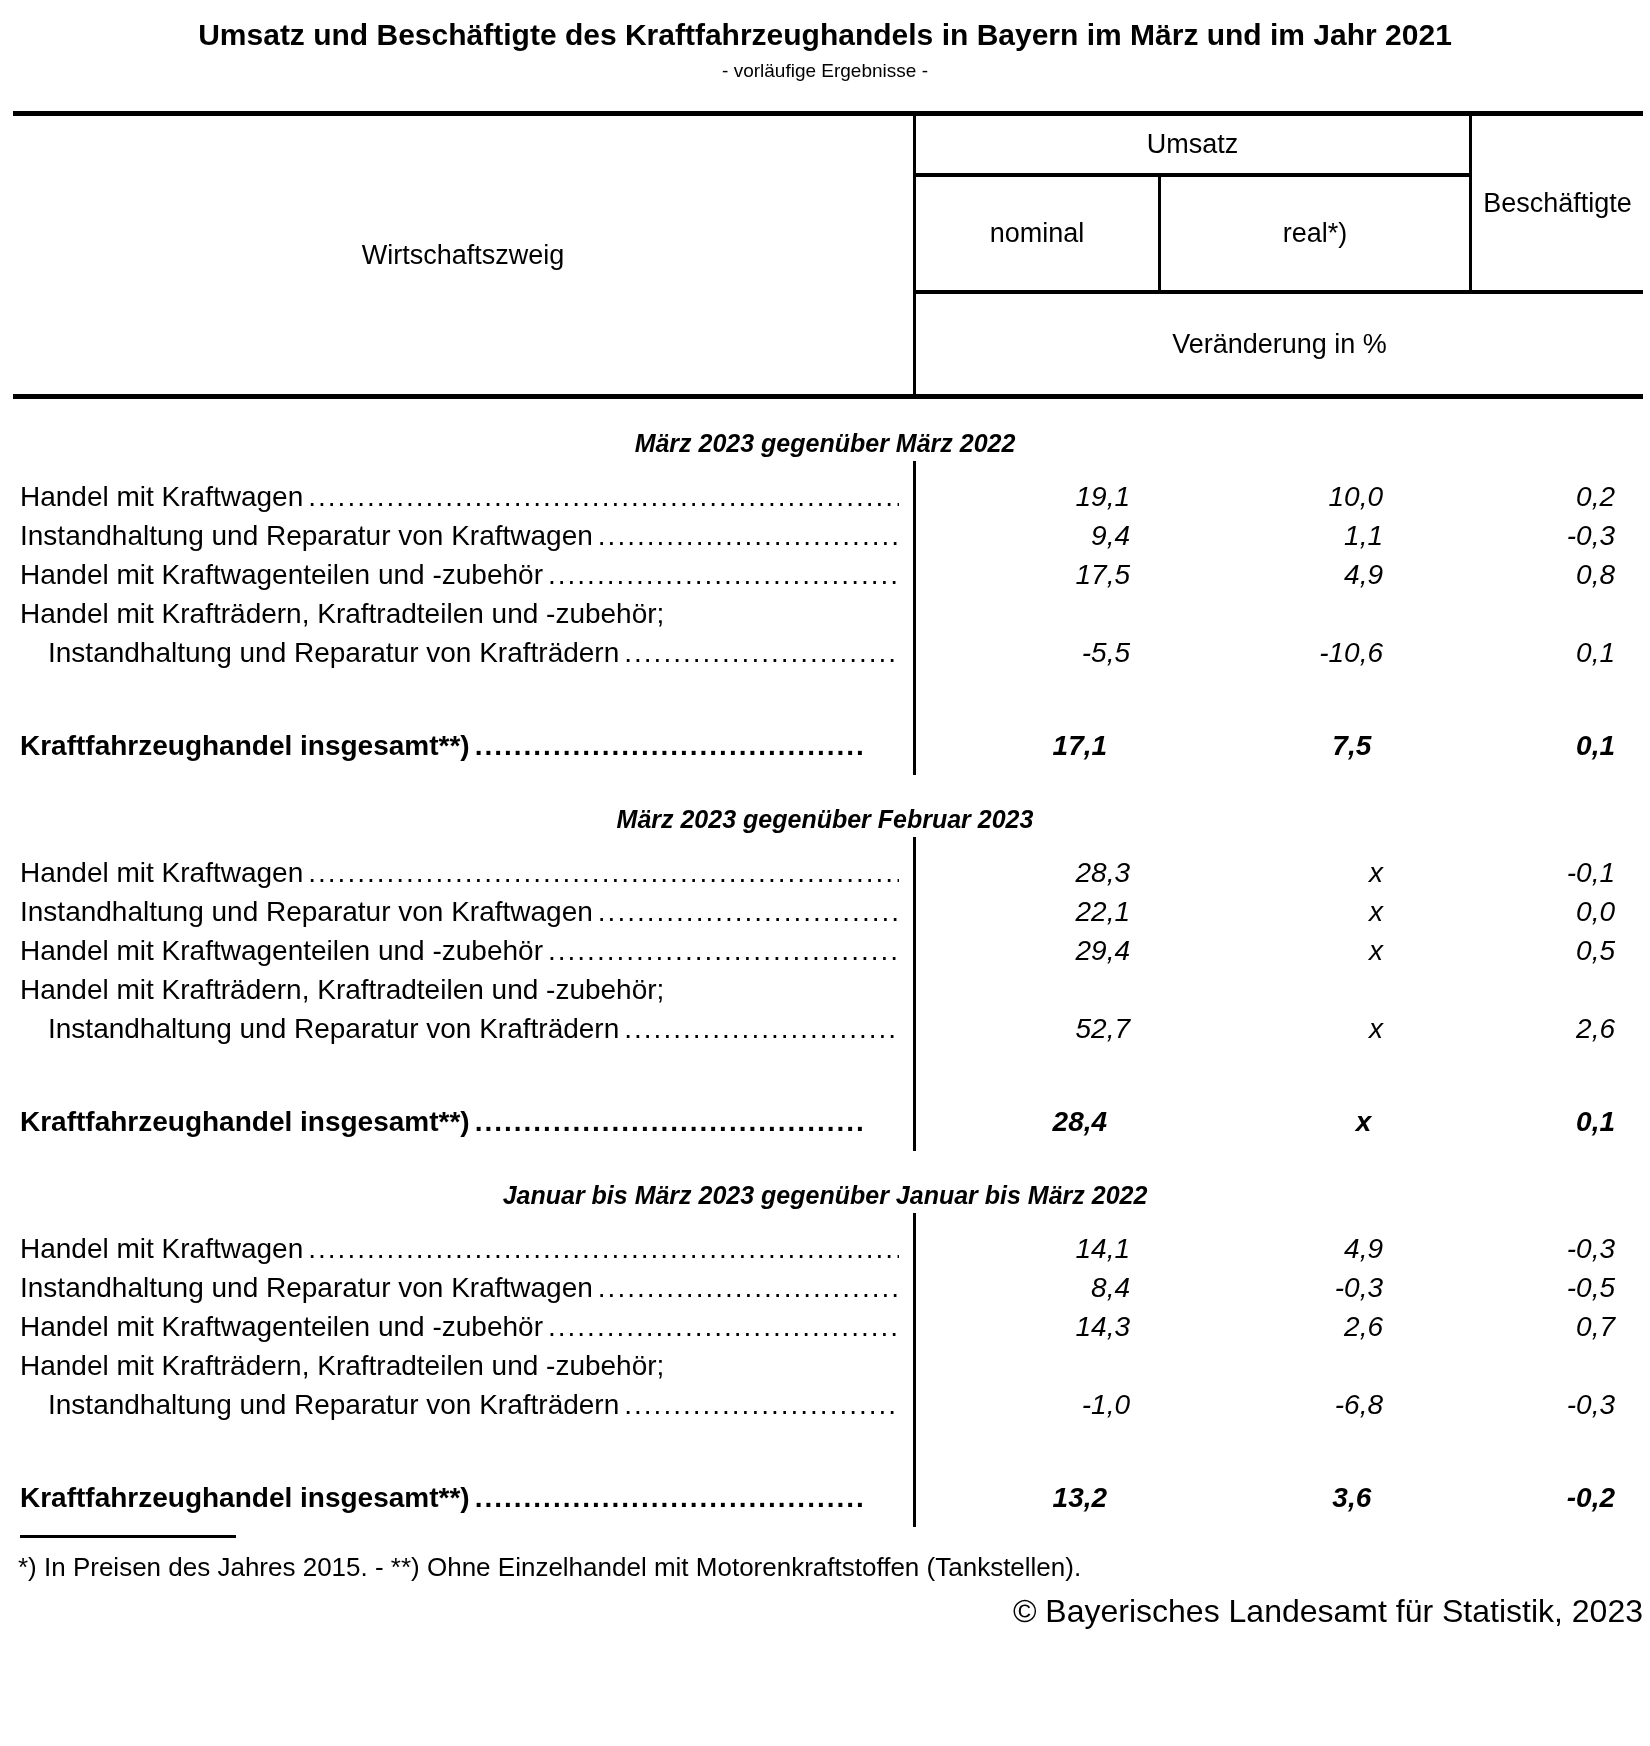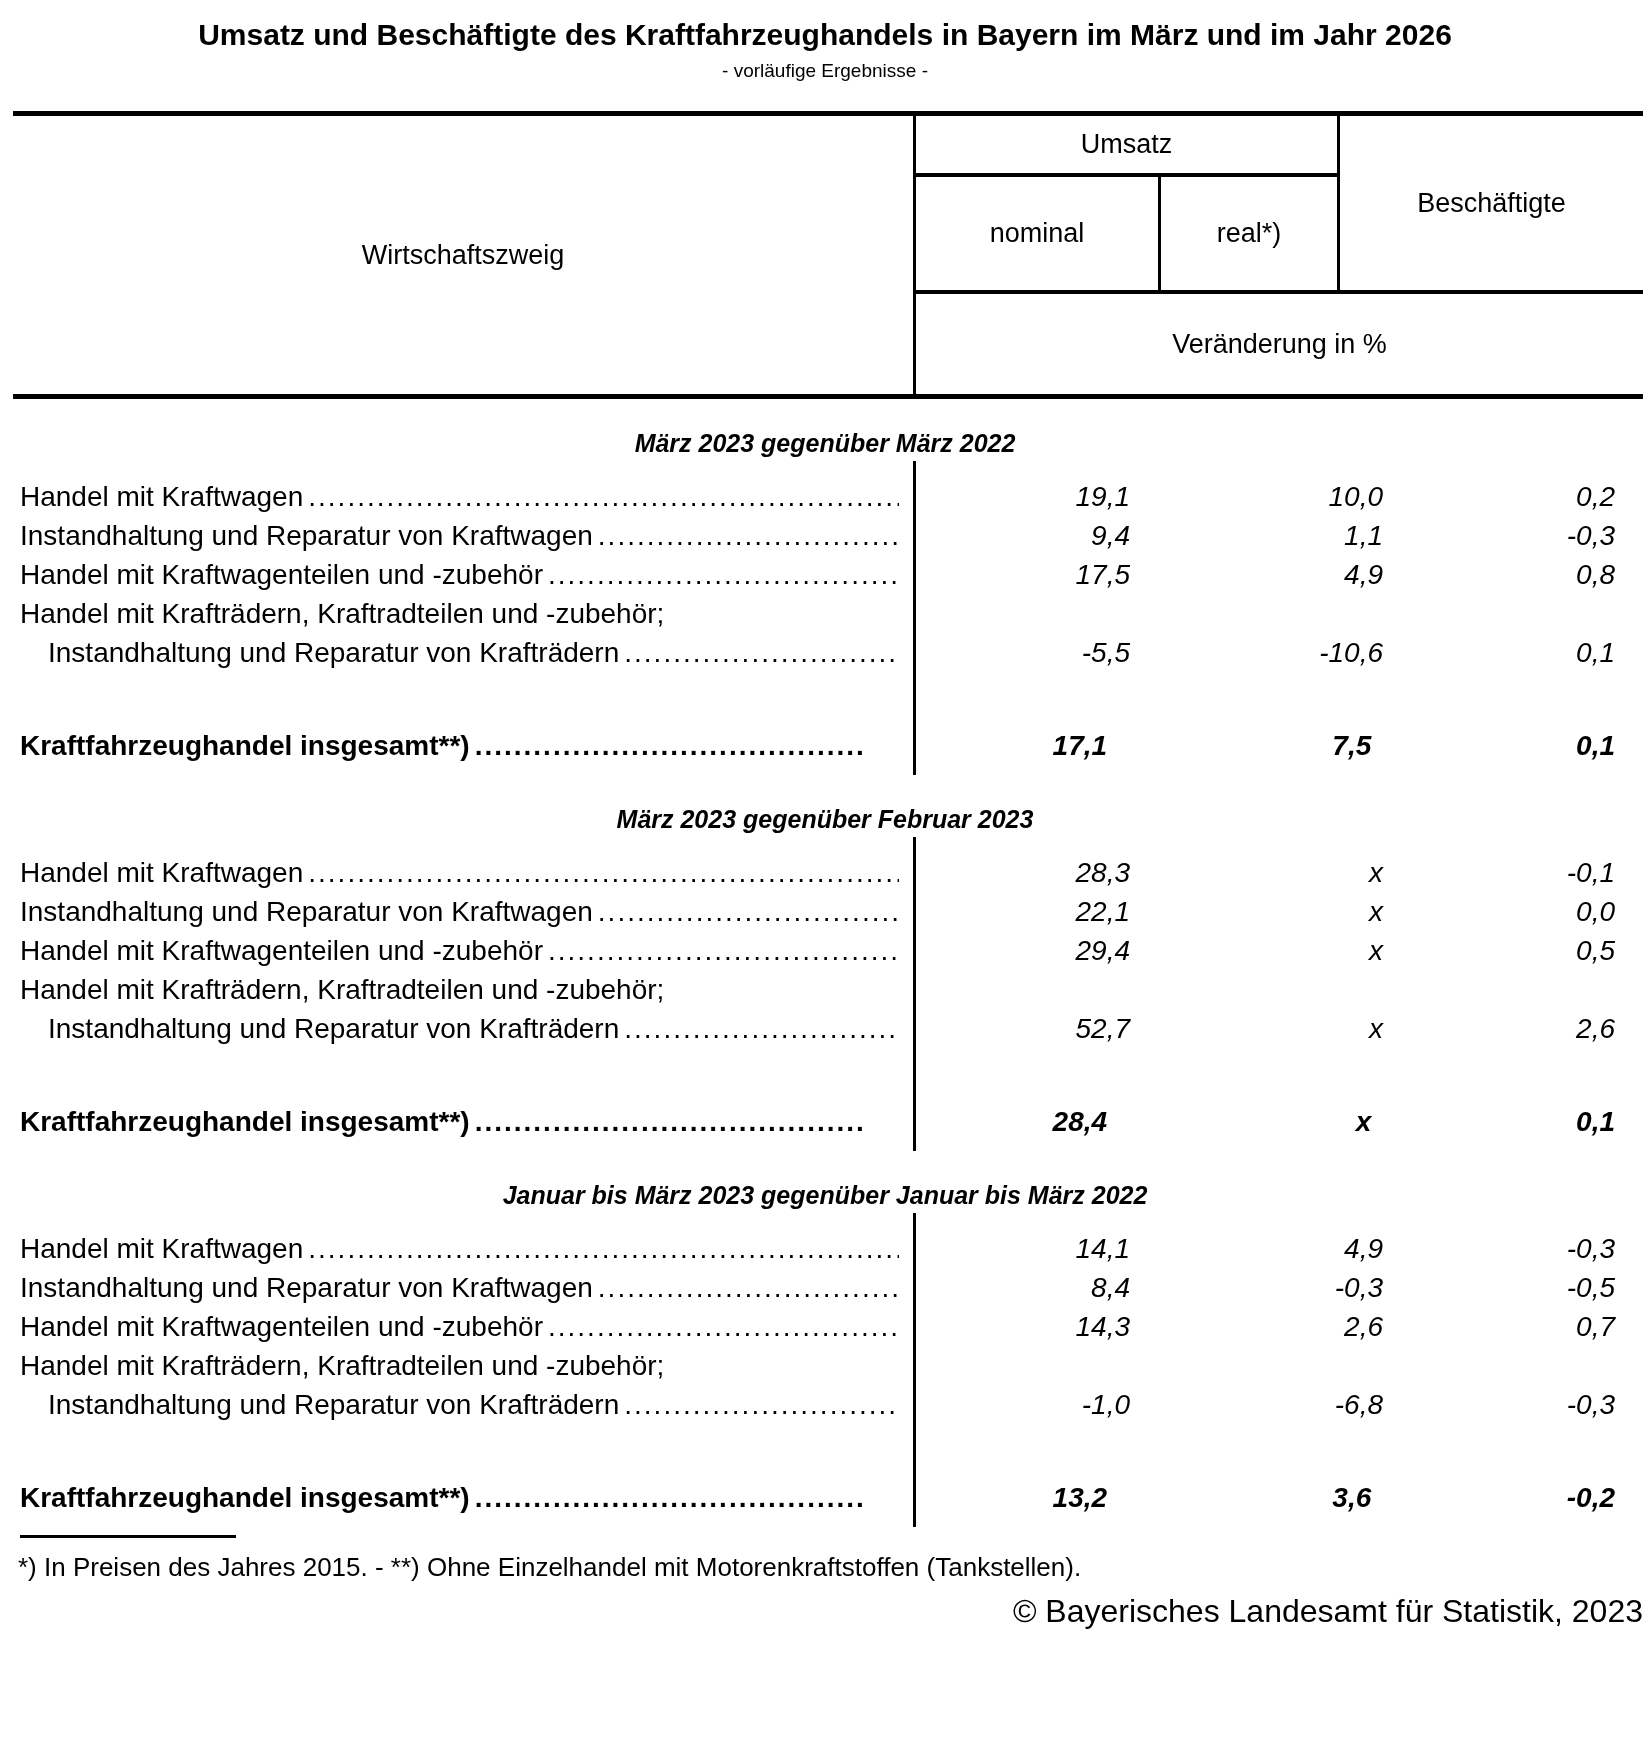--- a/index.html
+++ b/index.html
@@ -7,21 +7,21 @@
   .title{margin-top:16px;text-align:center;font-size:30px;font-weight:bold;line-height:38px;}
   .subtitle{text-align:center;font-size:19px;line-height:34px;}
 
   
   .header-table{margin:23px 0 0 13px;width:1630px;height:288px;box-sizing:border-box;
     border-top:5px solid #000;border-bottom:5px solid #000;display:flex;font-size:27px;}
   .stub-cell{width:903px;box-sizing:border-box;border-right:3px solid #000;
     display:flex;align-items:center;justify-content:center;}
   .right-side{flex:1;display:flex;flex-direction:column;}
   .top-part{height:178px;box-sizing:border-box;border-bottom:4px solid #000;display:flex;}
-  .umsatz-block{width:424px;box-sizing:border-box;border-right:3px solid #000;display:flex;flex-direction:column;}
+  .umsatz-block{width:556px;box-sizing:border-box;border-right:3px solid #000;display:flex;flex-direction:column;}
   .umsatz-cell{height:61px;box-sizing:border-box;border-bottom:4px solid #000;
     display:flex;align-items:center;justify-content:center;}
   .nomreal-row{flex:1;display:flex;}
   .nominal-cell{width:245px;box-sizing:border-box;border-right:3px solid #000;
     display:flex;align-items:center;justify-content:center;}
   .real-cell{flex:1;display:flex;align-items:center;justify-content:center;}
   .besch-cell{flex:1;display:flex;align-items:center;justify-content:center;}
   .verand-row{flex:1;display:flex;align-items:center;justify-content:center;}
 
   
@@ -43,21 +43,21 @@
 
   
   .foot-sep{margin:8px 0 0 20px;width:216px;height:3px;background:#000;}
   .footnote{margin:14px 12px 0 18px;font-size:26px;line-height:30px;}
   .copyright{margin:14px 7px 0 0;text-align:right;font-size:32px;line-height:30px;}
 </style>
 </head>
 <body>
 
 <div class="page">
-  <div class="title">Umsatz und Beschäftigte des Kraftfahrzeughandels in Bayern im März und im Jahr 2026</div>
+  <div class="title">Umsatz und Beschäftigte des Kraftfahrzeughandels in Bayern im März und im Jahr 2021</div>
   <div class="subtitle">- vorläufige Ergebnisse -</div>
 
   <div class="header-table">
     <div class="stub-cell">Wirtschaftszweig</div>
     <div class="right-side">
       <div class="top-part">
         <div class="umsatz-block">
           <div class="umsatz-cell">Umsatz</div>
           <div class="nomreal-row">
             <div class="nominal-cell">nominal</div>

